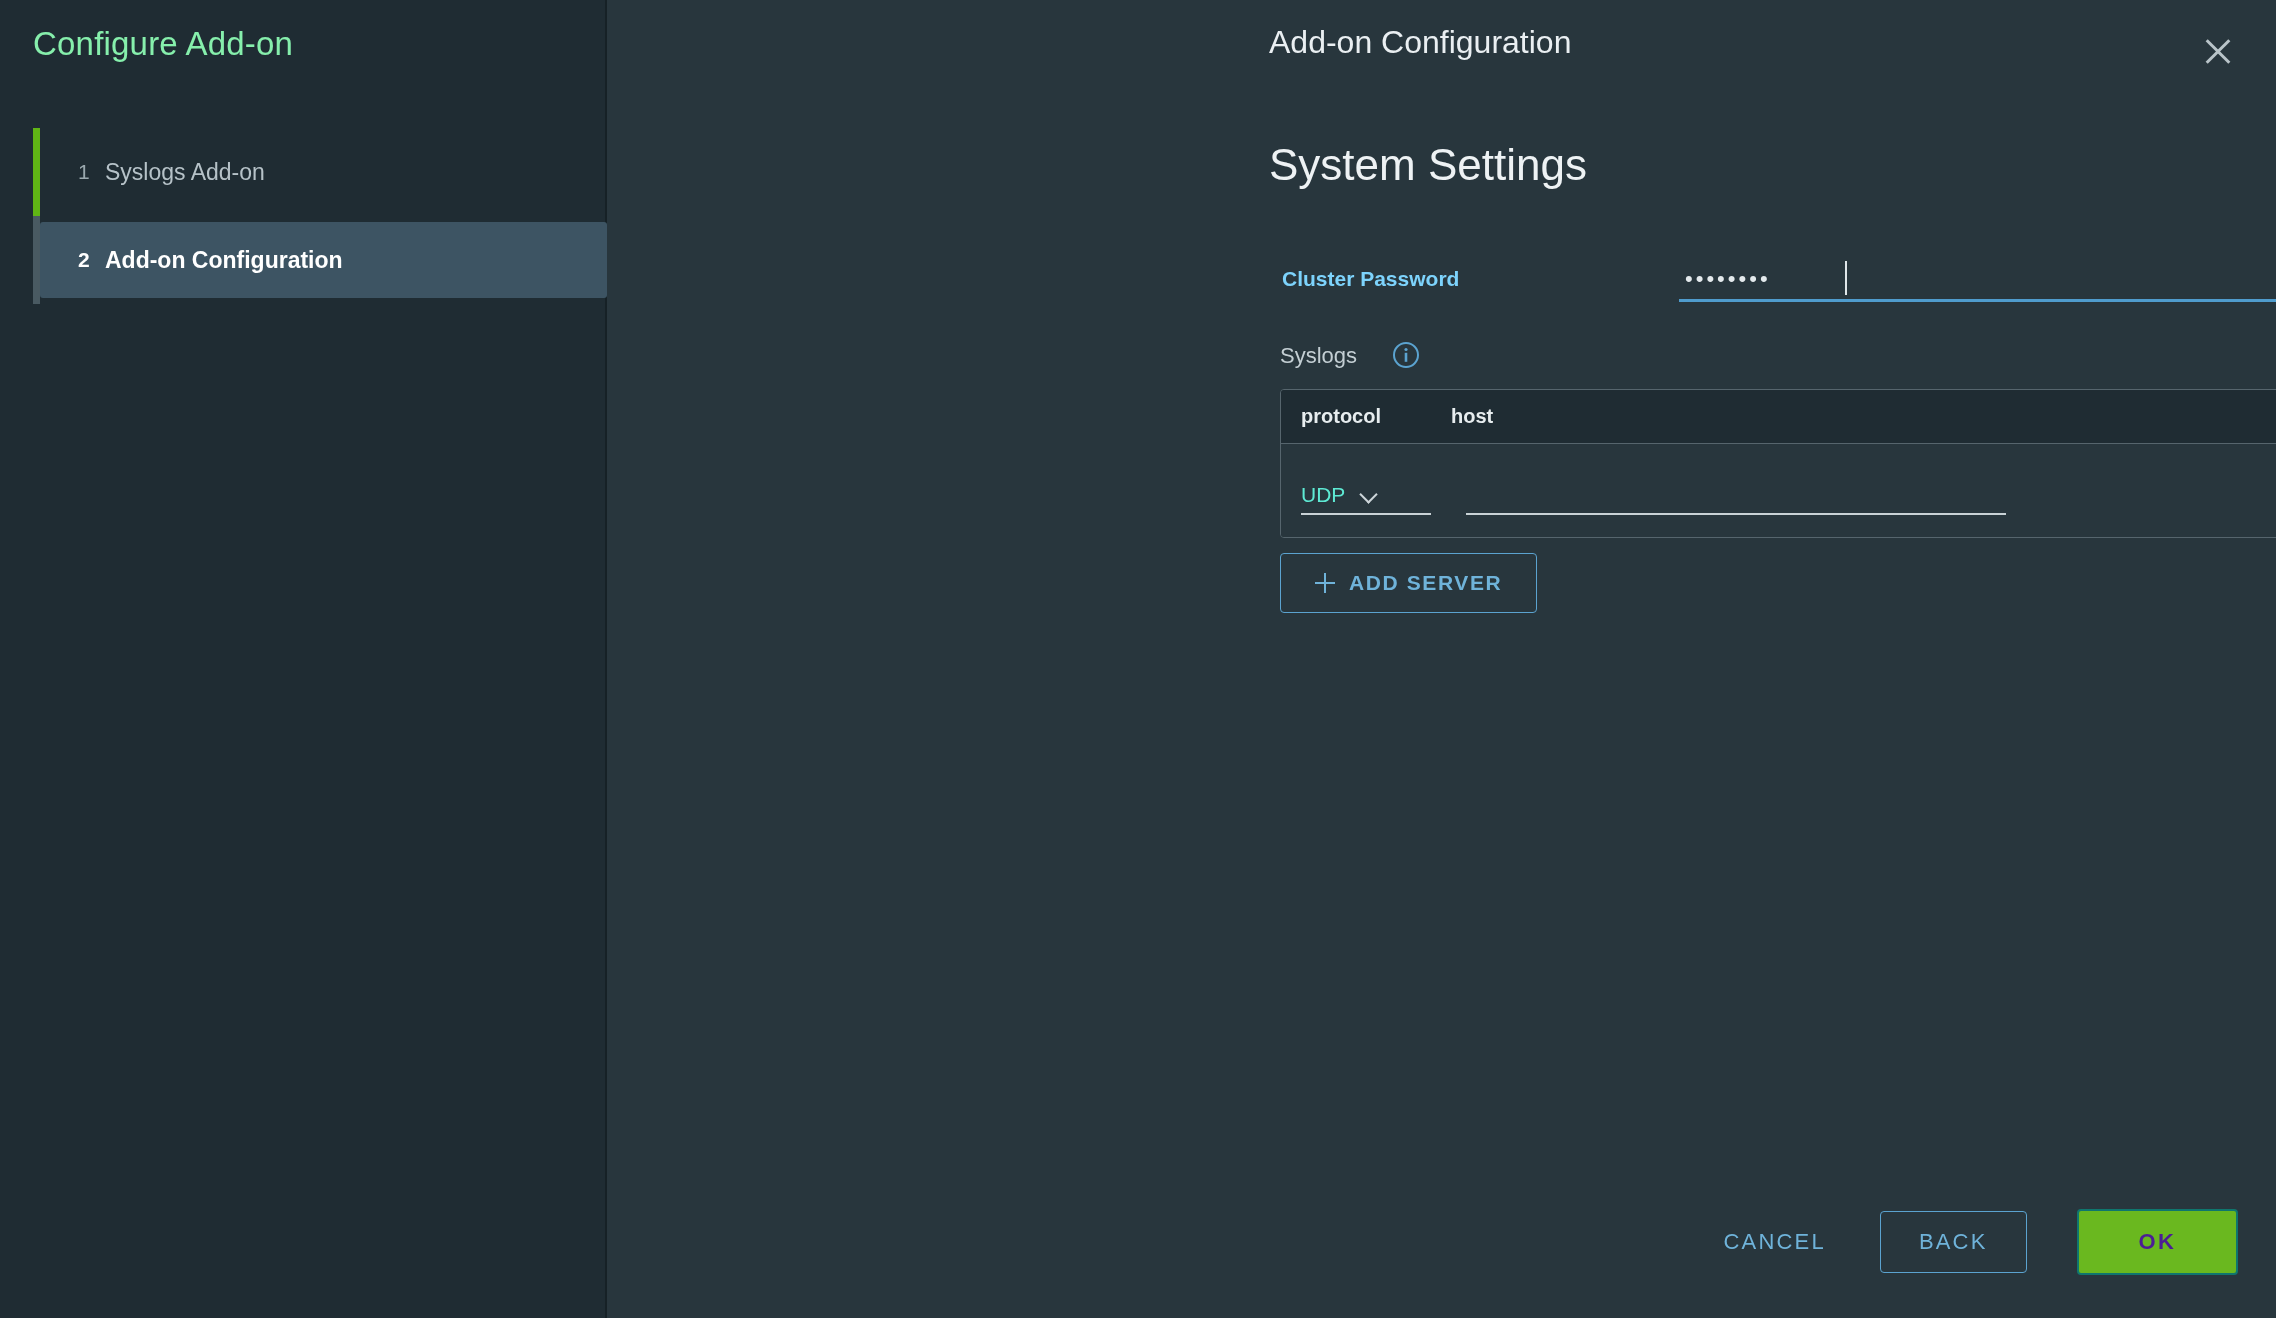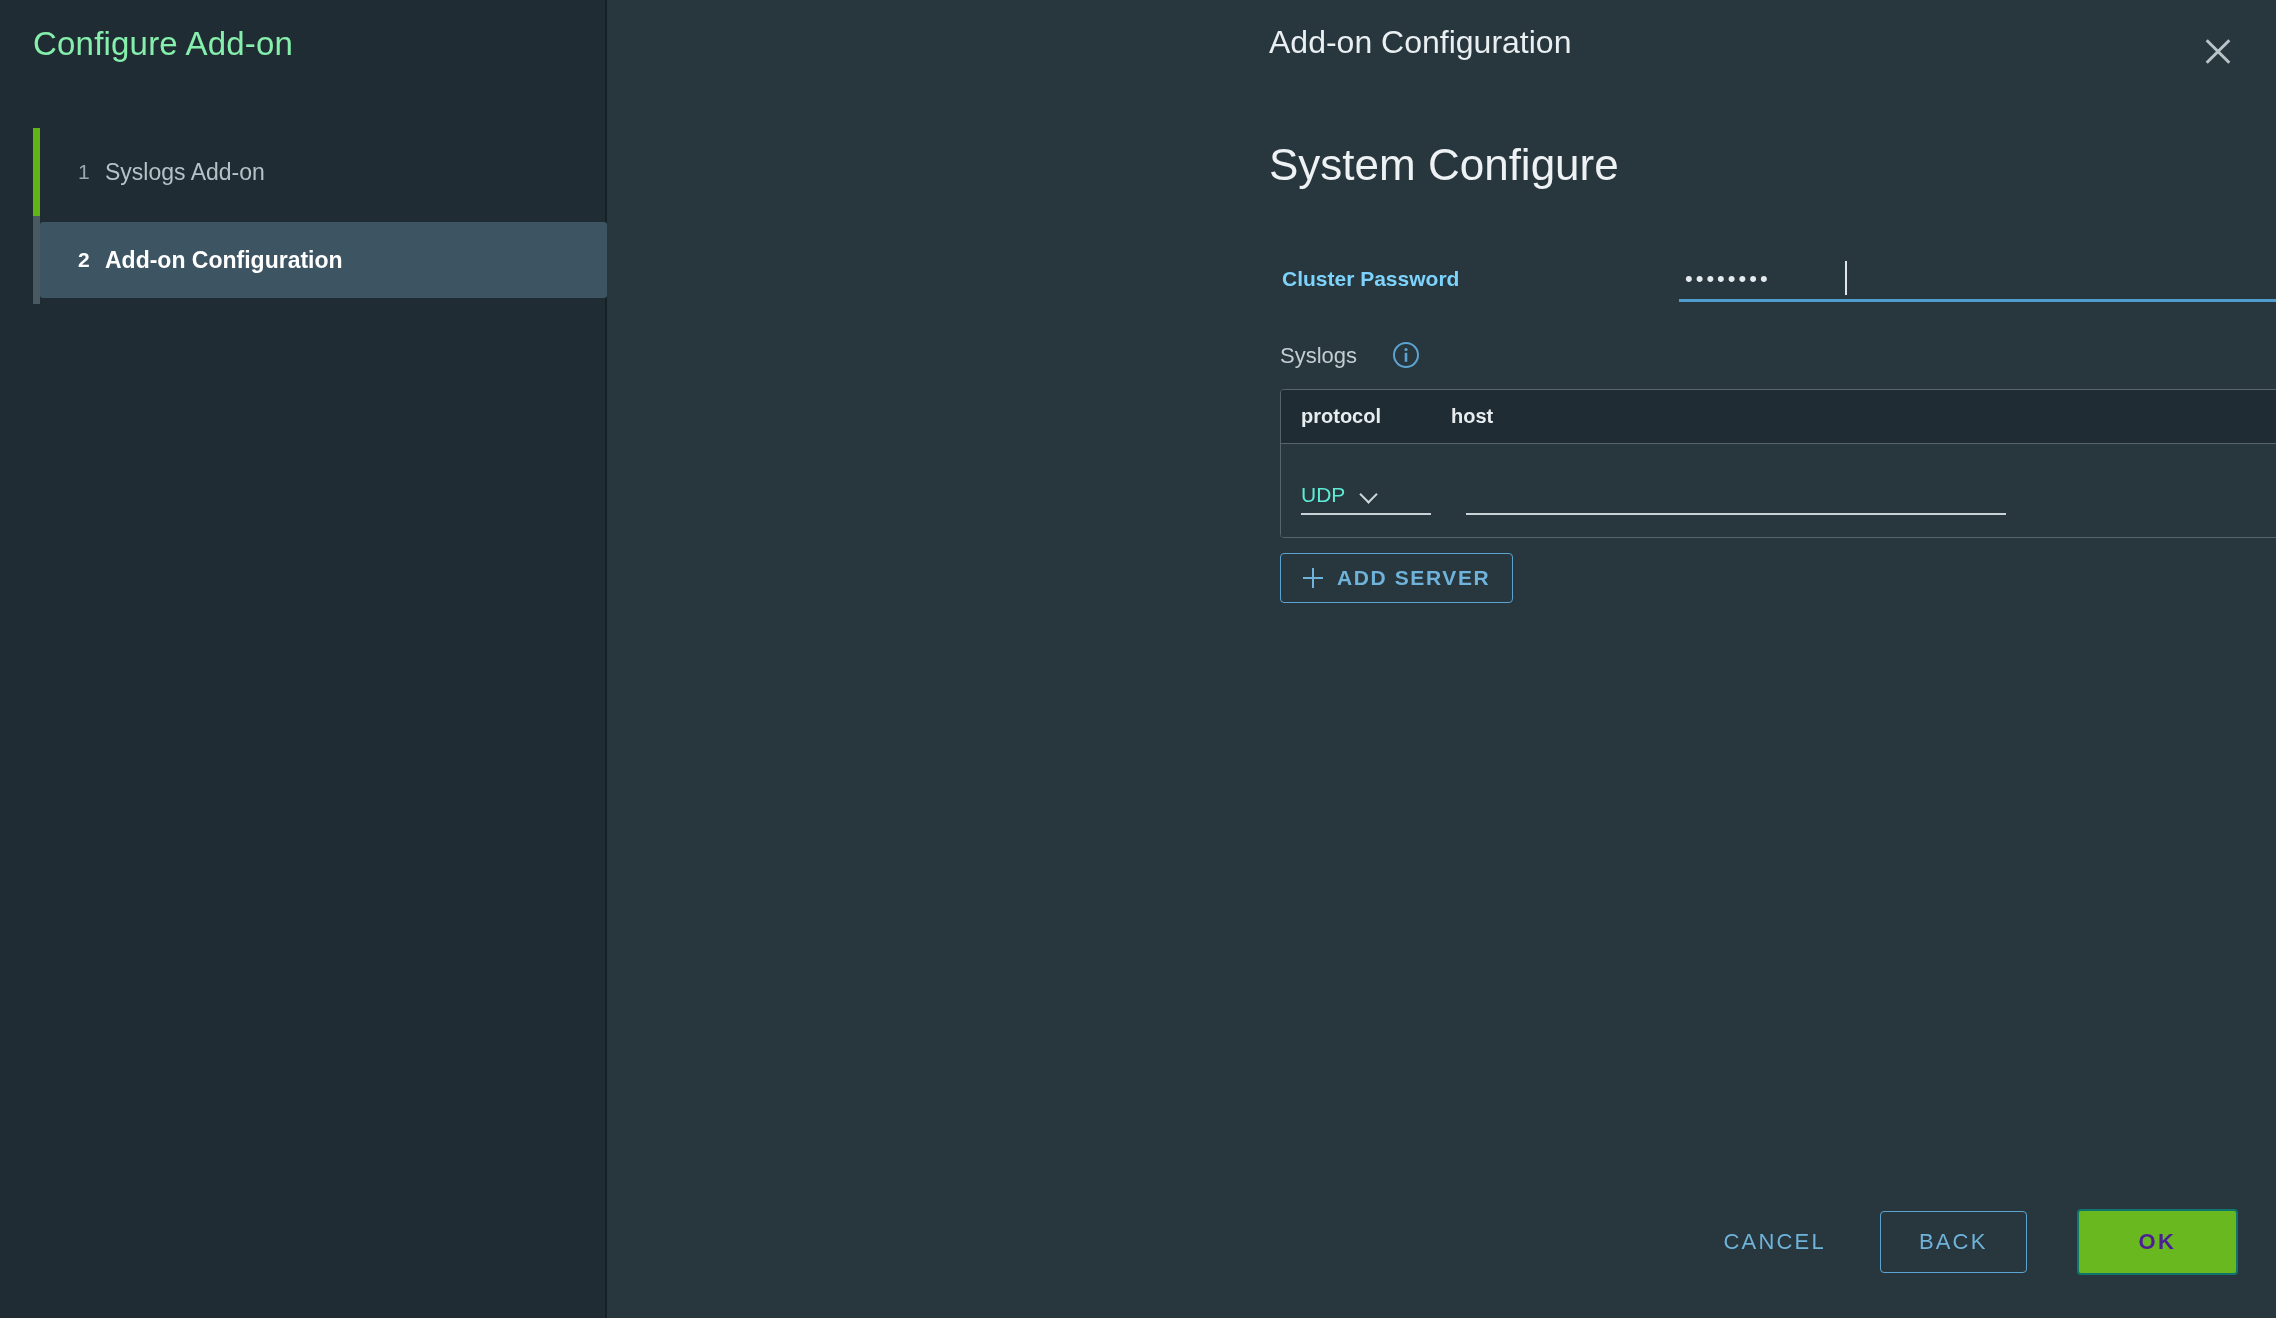--- a/index.html
+++ b/index.html
@@ -272,22 +272,22 @@
     width: 540px;
     border-bottom: 2px solid #c9d2d6;
     height: 34px;
     cursor: text;
   }
 
   .add-server {
     position: absolute;
     left: 673px;
     top: 553px;
-    height: 50px;
-    padding: 0 22px;
+    height: 60px;
+    padding: 0 34px;
     display: flex;
     align-items: center;
     gap: 14px;
     background: transparent;
     border: 1px solid #5ba3d0;
     border-radius: 4px;
     color: #6fb3da;
     font-size: 21px;
     font-weight: 700;
     letter-spacing: 1.6px;
@@ -371,21 +371,21 @@
 
     </div>
   </div>
 
   <div class="main">
 
     <div class="panel-title">Add-on Configuration</div>
 
     <div class="close-icon"></div>
 
-    <div class="section-title">System Configure</div>
+    <div class="section-title">System Settings</div>
 
     <div class="pw-label">Cluster Password</div>
 
     <div class="pw-field">
       <span class="pw-dots">••••••••</span>
       <span class="pw-caret"></span>
     </div>
 
     <div class="syslogs-label">Syslogs</div>
 

